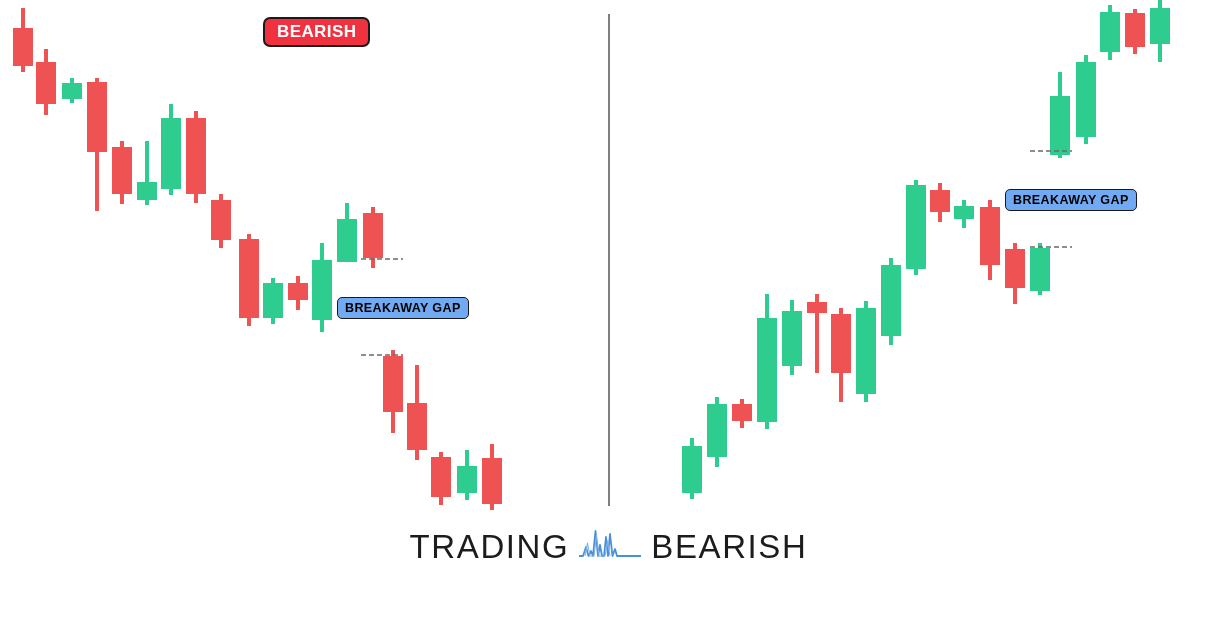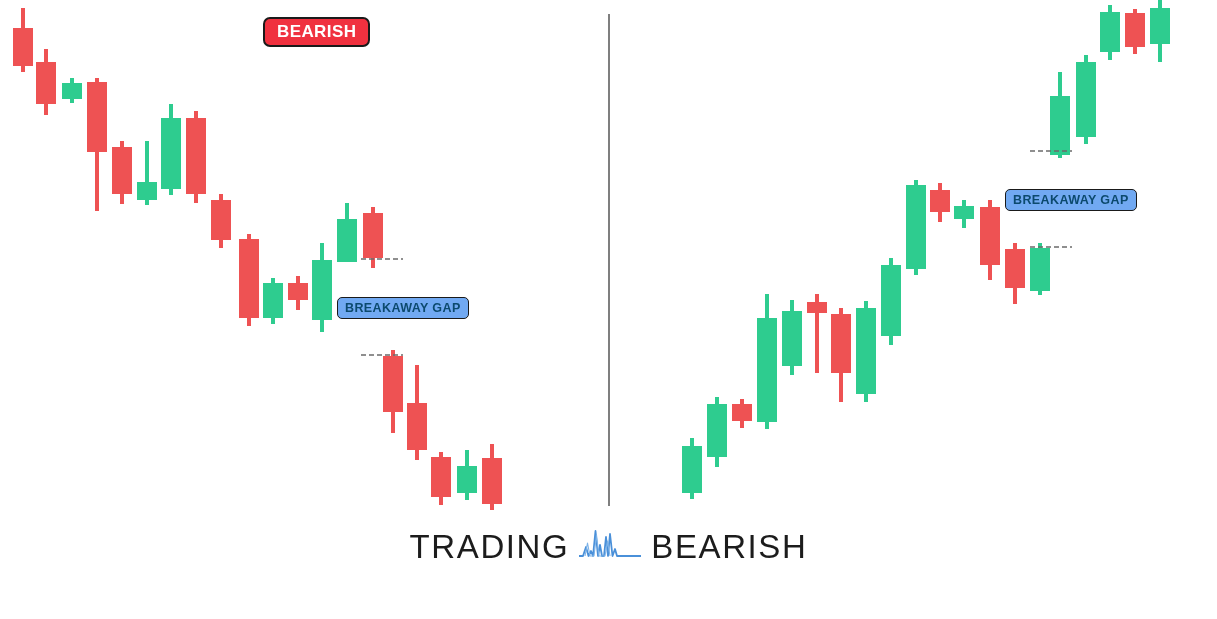--- a/index.html
+++ b/index.html
@@ -79,21 +79,21 @@
 
   
   .badge-gap {
     height: 22px;
     padding: 0 7px;
     border-radius: 5px;
     border: 1.6px solid #1a1a1a;
     background: #71a9f2;
     font-size: 12.5px;
     font-weight: bold;
-    color: #0c4a6e;
+    color: #000000;
   }
   #gap-label-bearish { left: 337px; top: 297px; }
   #gap-label-bullish { left: 1005px; top: 189px; }
 
   
   #logo {
     position: absolute;
     left: 0;
     top: 512px;
     width: 1217px;

